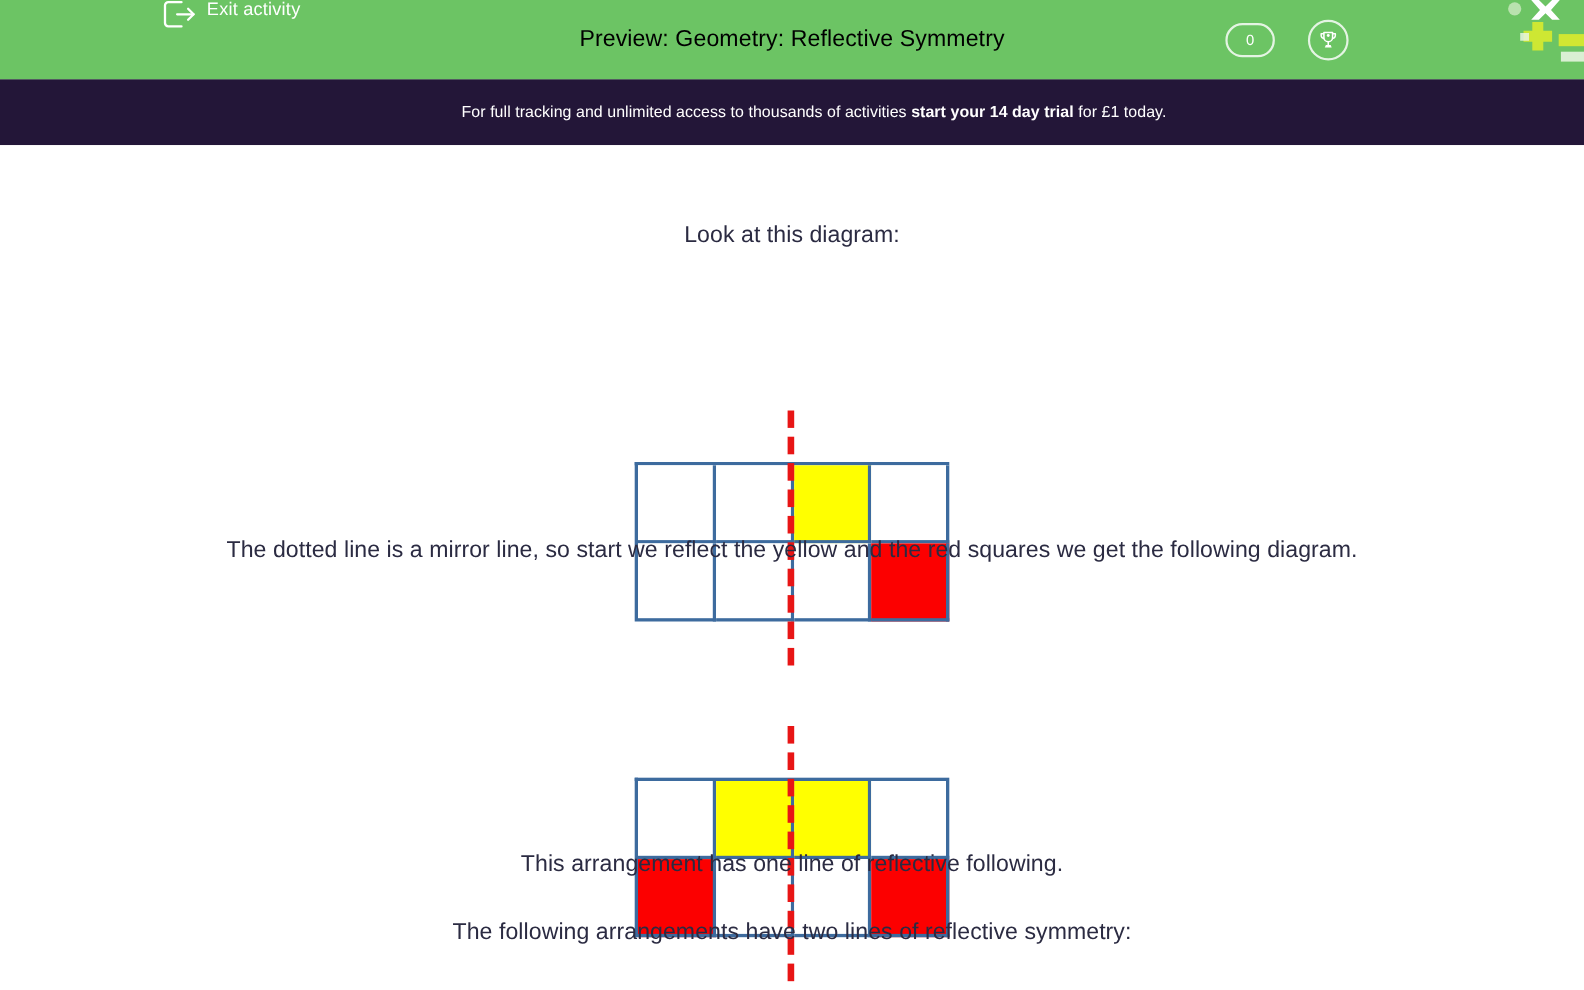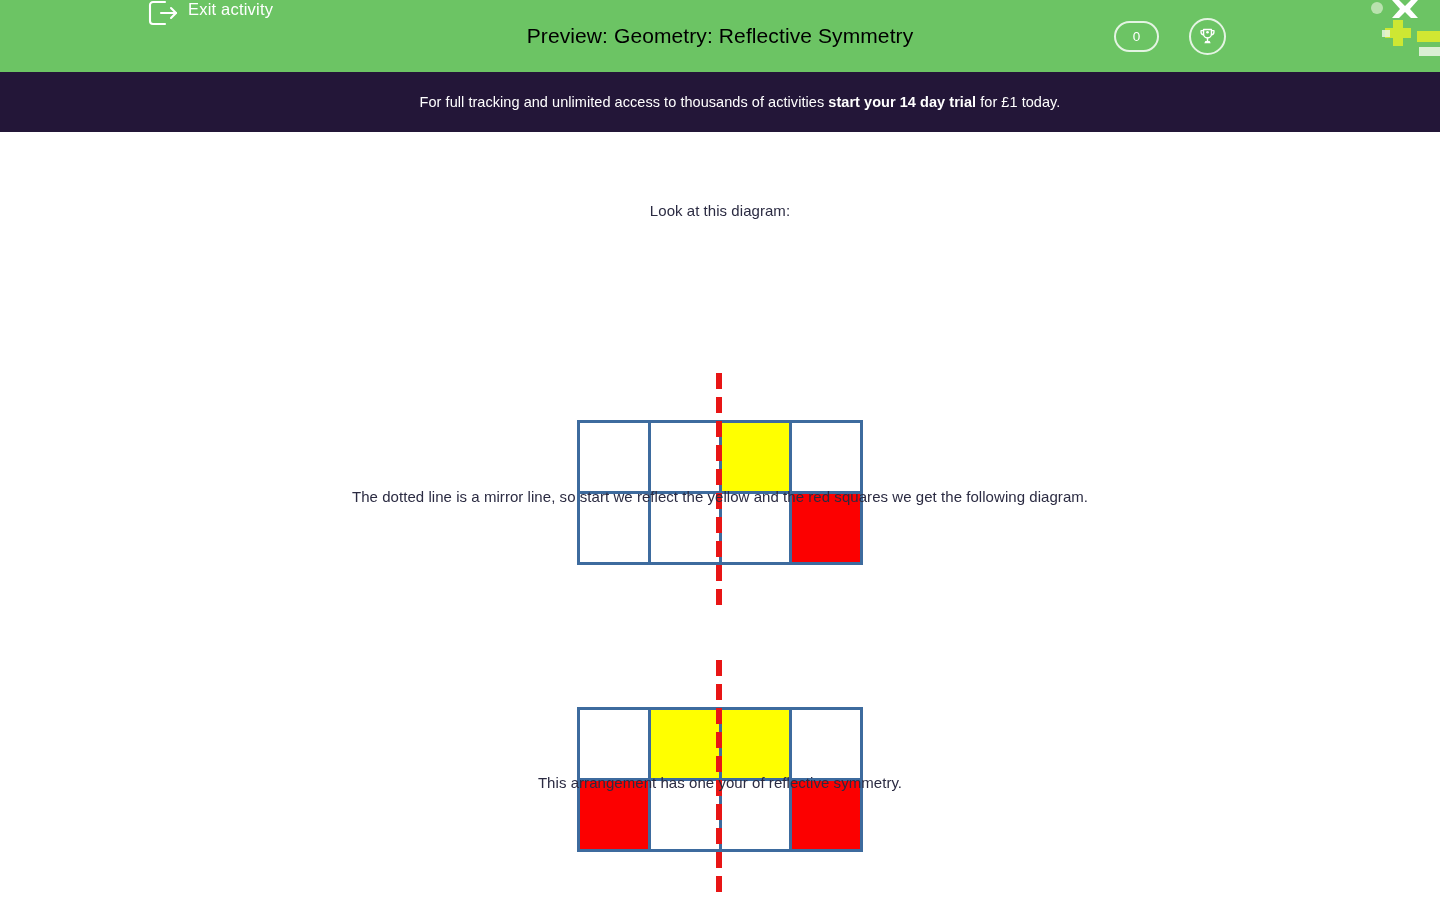--- a/index.html
+++ b/index.html
@@ -126,21 +126,21 @@
     width: 1440px;
     height: 768px;
     background: #ffffff;
   }
   .prose {
     position: absolute;
     left: 0;
     width: 1440px;
     text-align: center;
     color: #2b2b42;
-    font-size: 15px;
+    font-size: 21px;
     letter-spacing: 0.05px;
     white-space: nowrap;
   }
   .t-look      { top: 70px; }
   .t-mirror    { top: 356px; }
   .t-oneline   { top: 642px; }
   .t-twolines  { top: 704px; }
 
   
   .diagram {
@@ -269,16 +269,17 @@
         <div class="cell yellow"></div>
         <div class="cell"></div>
         <div class="cell red"></div>
         <div class="cell"></div>
         <div class="cell"></div>
         <div class="cell red"></div>
       </div>
     <div class="mirror-line"></div>
   </div>
 
-  <div class="prose t-oneline">This arrangement has one your of reflective symmetry.</div>
-
+  <div class="prose t-oneline">This arrangement has one line of reflective following.</div>
+
+  <div class="prose t-twolines">The following arrangements have two lines of reflective symmetry:</div>
 
 </div>
 
 </body></html>

